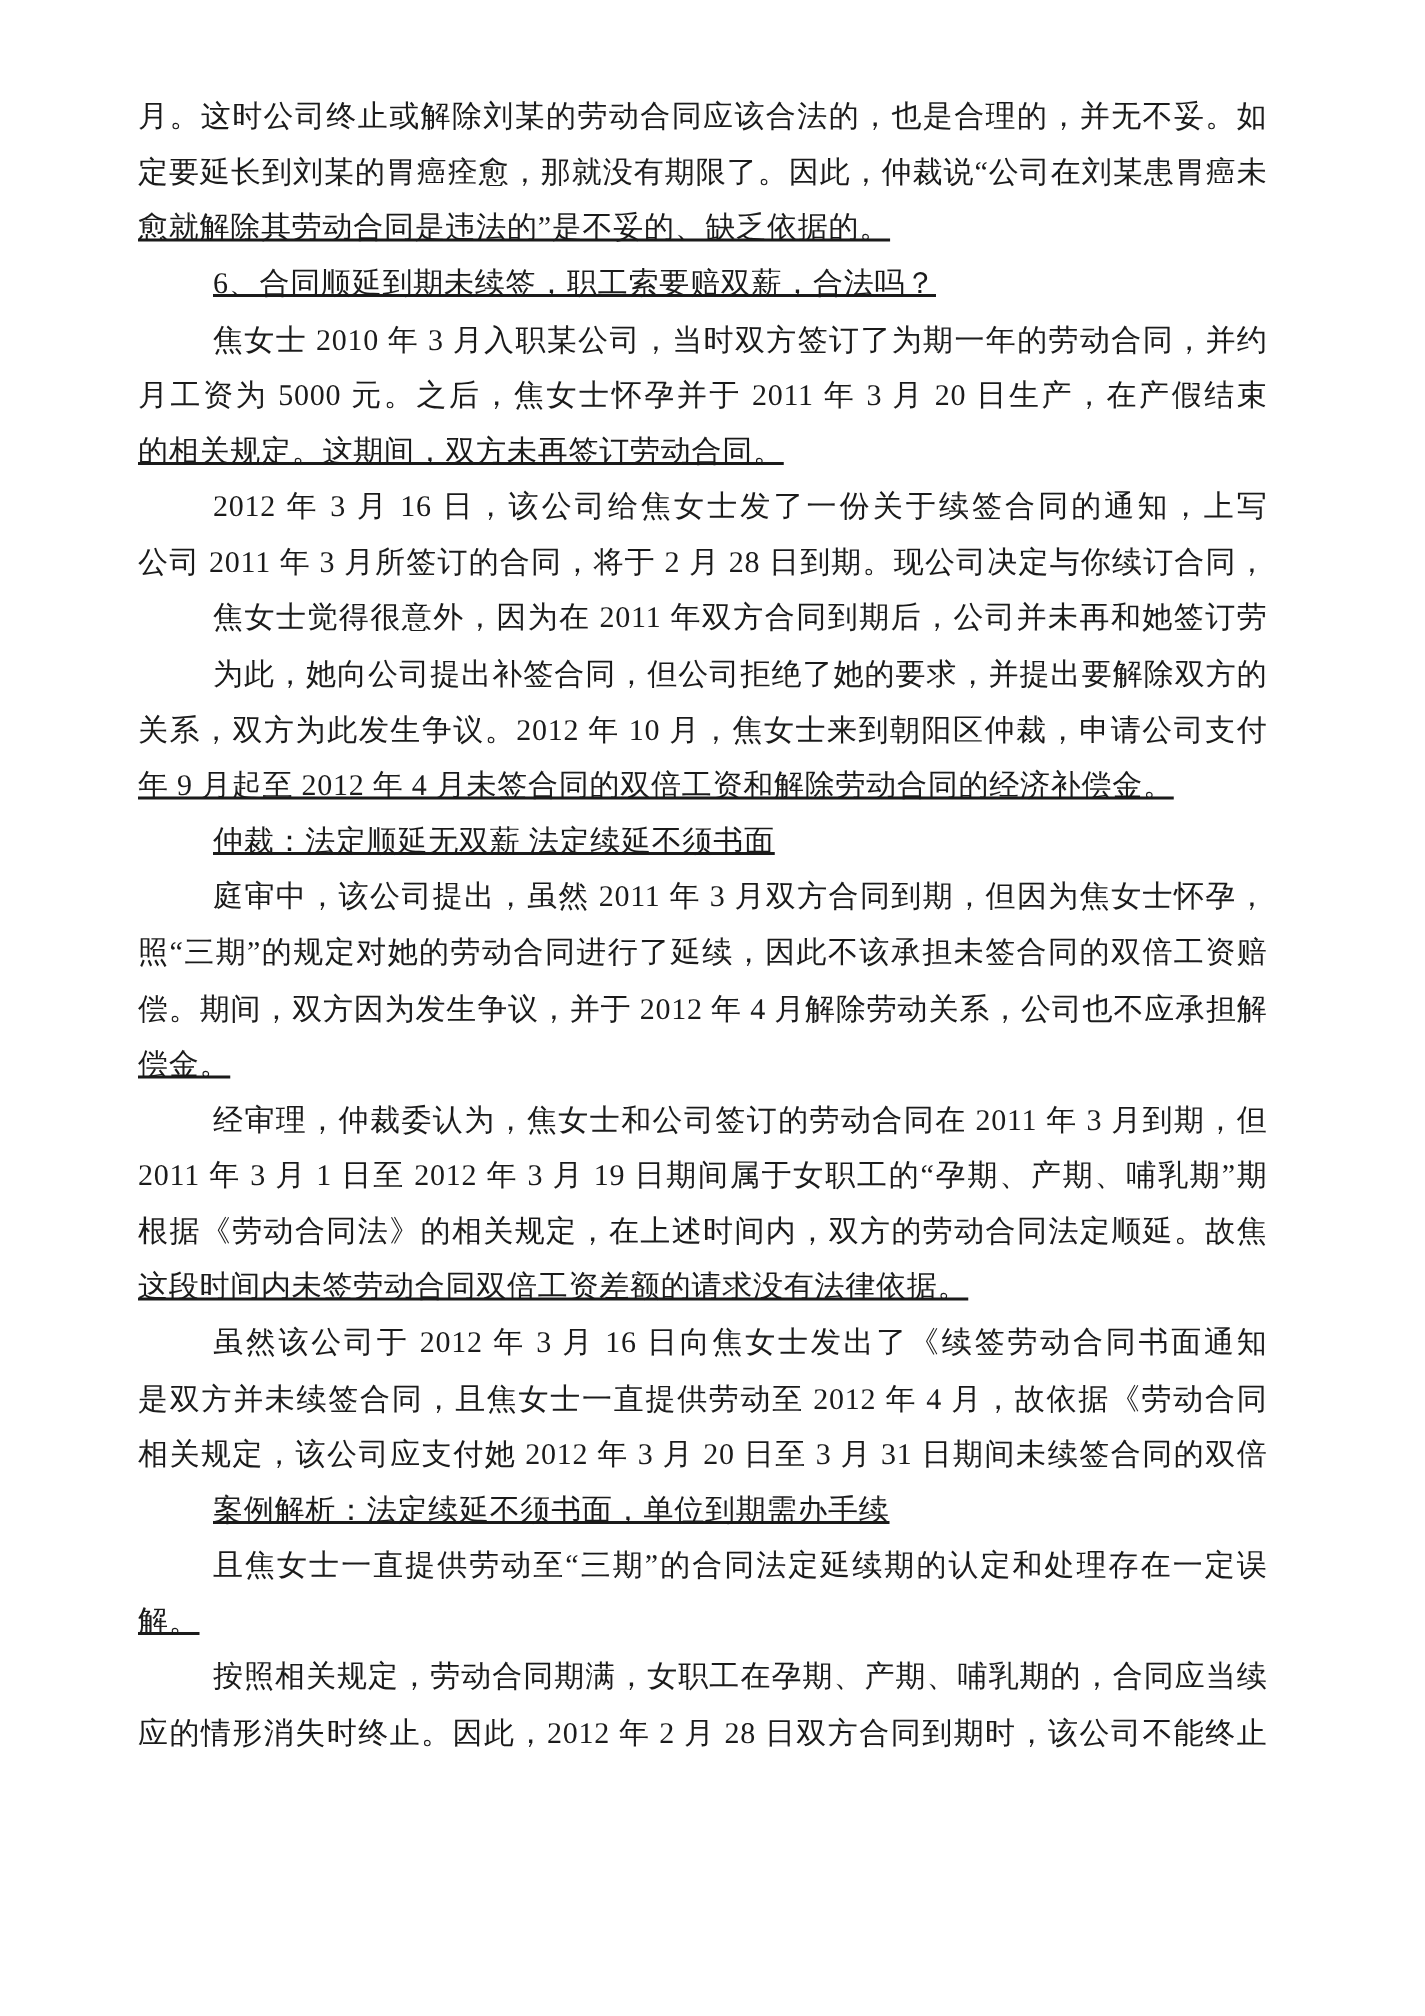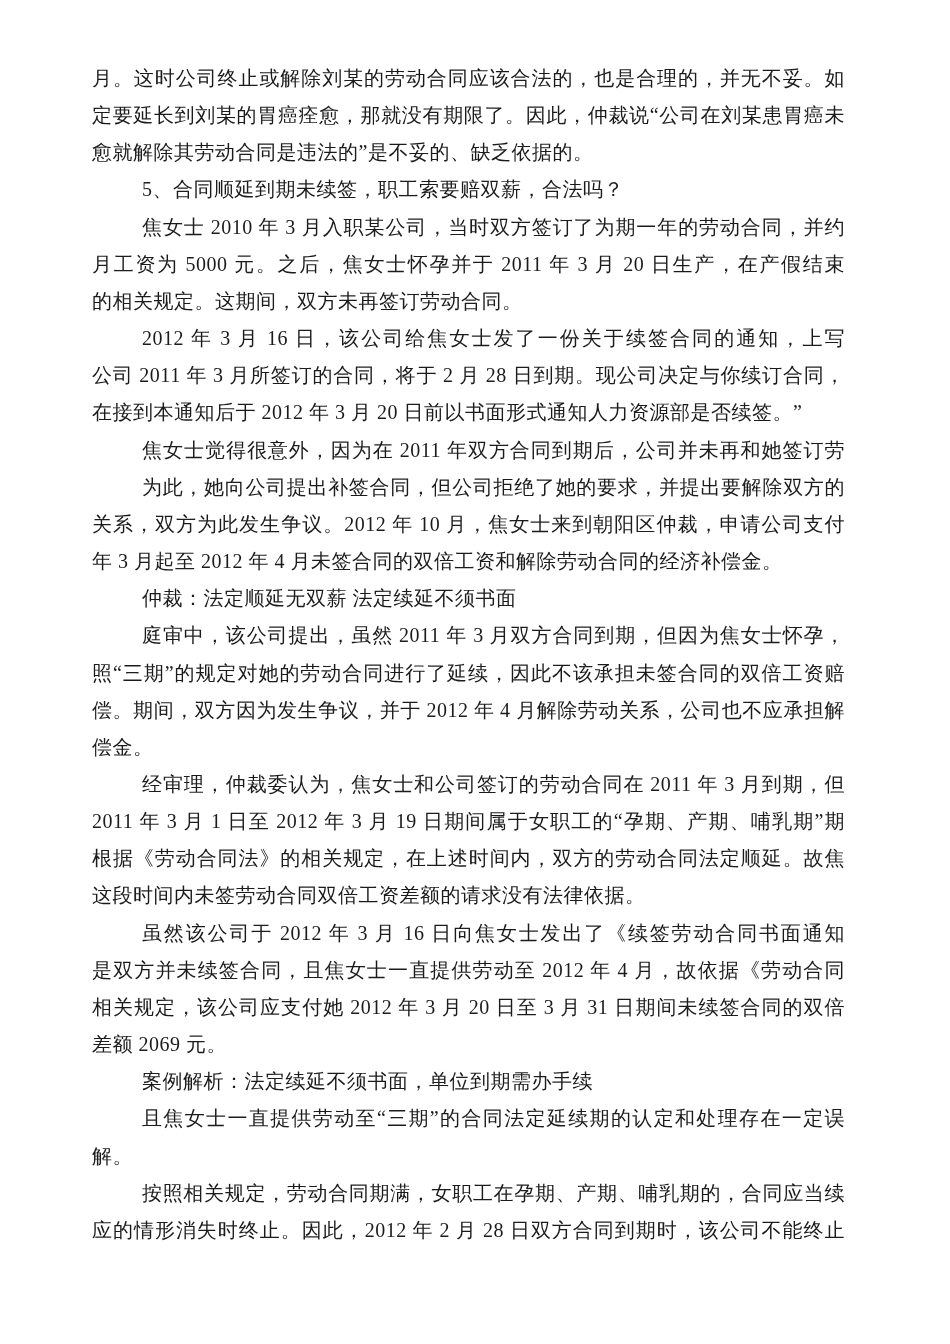--- a/index.html
+++ b/index.html
@@ -25,78 +25,76 @@
     color: #1b1b1b;
     letter-spacing: 0.5px;
   }
   .paragraph { margin: 0; padding: 0; }
   .line {
     height: 37.17px;
     overflow: hidden;
     text-align: justify;
     text-align-last: justify;
   }
-  .line.last-line { text-align-last: left; }
+  .line.last-line { text-align-last: left; text-decoration: underline; }
   .line.indent { text-indent: 50px; }
   .paragraph.section-heading .line,
   .paragraph.subheading .line {
     text-align-last: left;
   }
 </style>
 </head>
 <body>
 
 <div class="page">
   <div class="doc-body" style="color: rgb(27, 27, 27);">
       <div class="paragraph body">
         <div class="line">月。这时公司终止或解除刘某的劳动合同应该合法的，也是合理的，并无不妥。如果一</div>
         <div class="line">定要延长到刘某的胃癌痊愈，那就没有期限了。因此，仲裁说“公司在刘某患胃癌未痊</div>
         <div class="line last-line">愈就解除其劳动合同是违法的”是不妥的、缺乏依据的。</div>
       </div>
       <div class="paragraph section-heading">
-        <div class="line last-line indent">5、合同顺延到期未续签，职工索要赔双薪，合法吗？</div>
+        <div class="line last-line indent">6、合同顺延到期未续签，职工索要赔双薪，合法吗？</div>
       </div>
       <div class="paragraph body">
         <div class="line indent">焦女士 2010 年 3 月入职某公司，当时双方签订了为期一年的劳动合同，并约定其</div>
         <div class="line">月工资为 5000 元。之后，焦女士怀孕并于 2011 年 3 月 20 日生产，在产假结束后，其回</div>
         <div class="line last-line">的相关规定。这期间，双方未再签订劳动合同。</div>
       </div>
       <div class="paragraph body">
         <div class="line indent">2012 年 3 月 16 日，该公司给焦女士发了一份关于续签合同的通知，上写明：“你与</div>
         <div class="line">公司 2011 年 3 月所签订的合同，将于 2 月 28 日到期。现公司决定与你续订合同，请你</div>
-        <div class="line last-line">在接到本通知后于 2012 年 3 月 20 日前以书面形式通知人力资源部是否续签。”</div>
       </div>
       <div class="paragraph body">
         <div class="line indent">焦女士觉得很意外，因为在 2011 年双方合同到期后，公司并未再和她签订劳动合</div>
       </div>
       <div class="paragraph body">
         <div class="line indent">为此，她向公司提出补签合同，但公司拒绝了她的要求，并提出要解除双方的劳动</div>
         <div class="line">关系，双方为此发生争议。2012 年 10 月，焦女士来到朝阳区仲裁，申请公司支付从 2011</div>
-        <div class="line last-line">年 3 月起至 2012 年 4 月未签合同的双倍工资和解除劳动合同的经济补偿金。</div>
+        <div class="line last-line">年 9 月起至 2012 年 4 月未签合同的双倍工资和解除劳动合同的经济补偿金。</div>
       </div>
       <div class="paragraph subheading">
         <div class="line last-line indent">仲裁：法定顺延无双薪 法定续延不须书面</div>
       </div>
       <div class="paragraph body">
         <div class="line indent">庭审中，该公司提出，虽然 2011 年 3 月双方合同到期，但因为焦女士怀孕，公司按</div>
         <div class="line">照“三期”的规定对她的劳动合同进行了延续，因此不该承担未签合同的双倍工资赔</div>
         <div class="line">偿。期间，双方因为发生争议，并于 2012 年 4 月解除劳动关系，公司也不应承担解约赔</div>
         <div class="line last-line">偿金。</div>
       </div>
       <div class="paragraph body">
         <div class="line indent">经审理，仲裁委认为，焦女士和公司签订的劳动合同在 2011 年 3 月到期，但她在</div>
         <div class="line">2011 年 3 月 1 日至 2012 年 3 月 19 日期间属于女职工的“孕期、产期、哺乳期”期间，</div>
         <div class="line">根据《劳动合同法》的相关规定，在上述时间内，双方的劳动合同法定顺延。故焦女士在</div>
         <div class="line last-line">这段时间内未签劳动合同双倍工资差额的请求没有法律依据。</div>
       </div>
       <div class="paragraph body">
         <div class="line indent">虽然该公司于 2012 年 3 月 16 日向焦女士发出了《续签劳动合同书面通知书》，但</div>
         <div class="line">是双方并未续签合同，且焦女士一直提供劳动至 2012 年 4 月，故依据《劳动合同法》的</div>
         <div class="line">相关规定，该公司应支付她 2012 年 3 月 20 日至 3 月 31 日期间未续签合同的双倍工资</div>
-        <div class="line last-line">差额 2069 元。</div>
       </div>
       <div class="paragraph subheading">
         <div class="line last-line indent">案例解析：法定续延不须书面，单位到期需办手续</div>
       </div>
       <div class="paragraph body">
         <div class="line indent">且焦女士一直提供劳动至“三期”的合同法定延续期的认定和处理存在一定误</div>
         <div class="line last-line">解。</div>
       </div>
       <div class="paragraph body">
         <div class="line indent">按照相关规定，劳动合同期满，女职工在孕期、产期、哺乳期的，合同应当续延至相</div>

